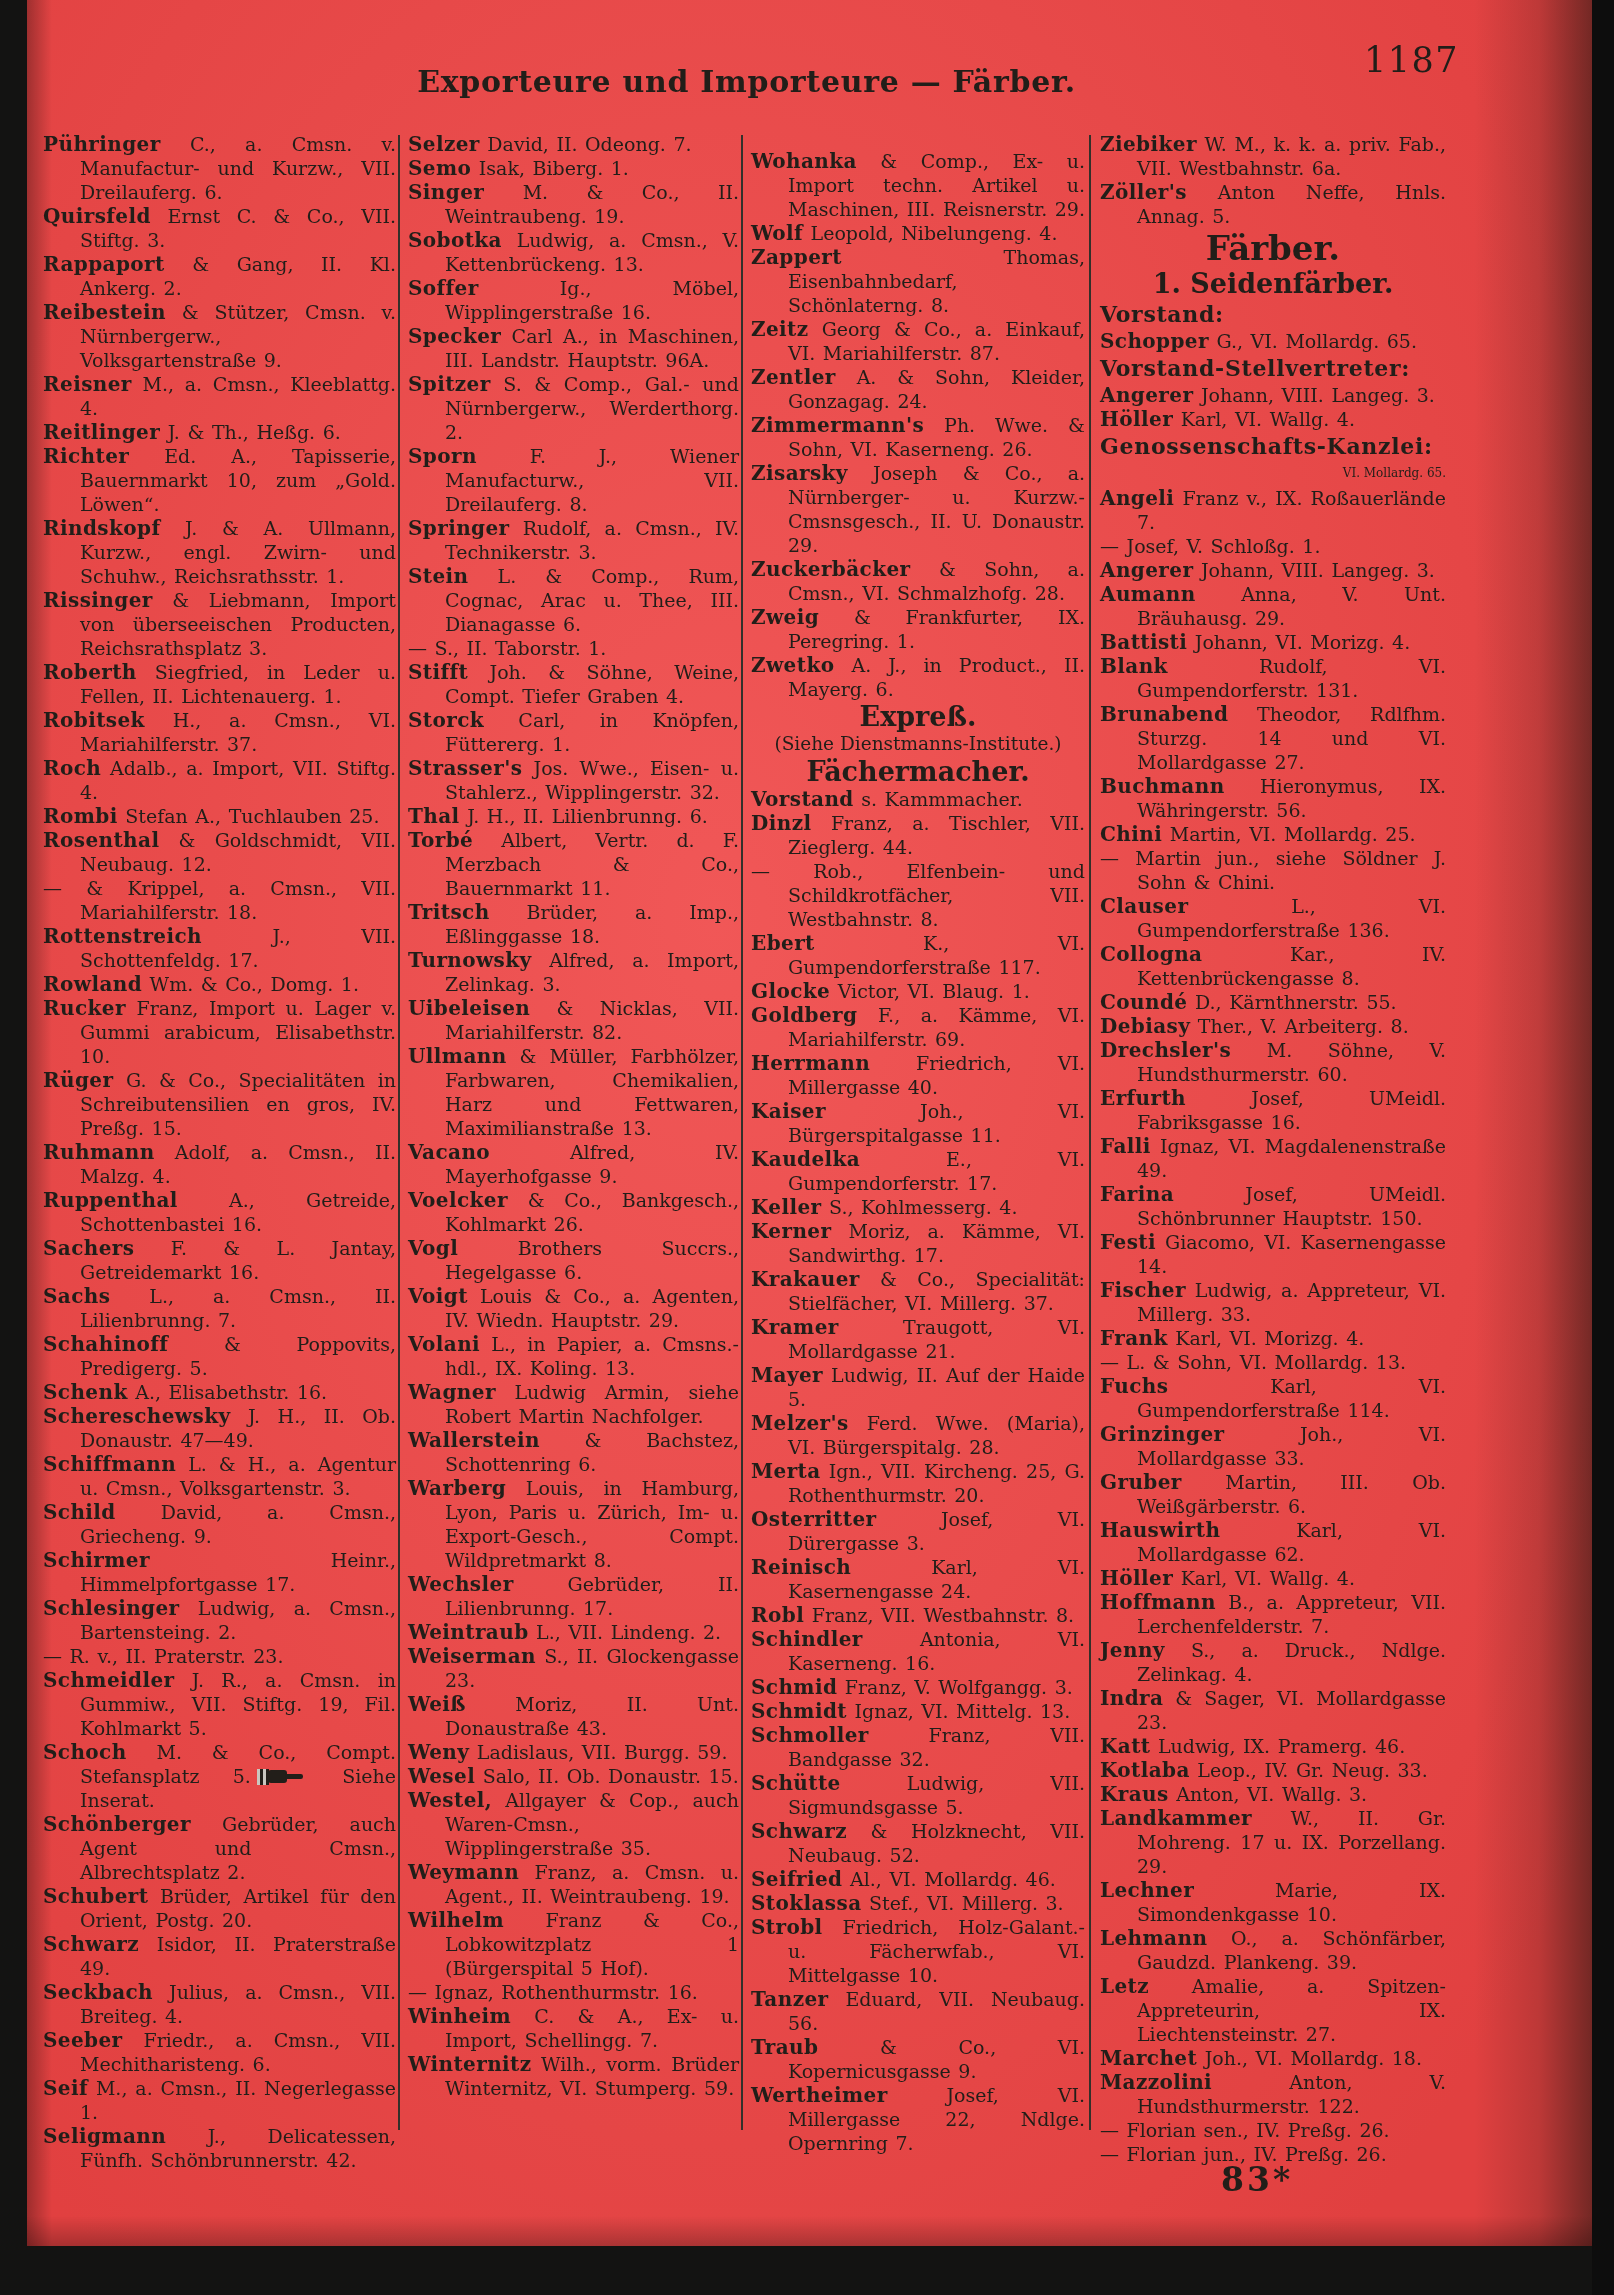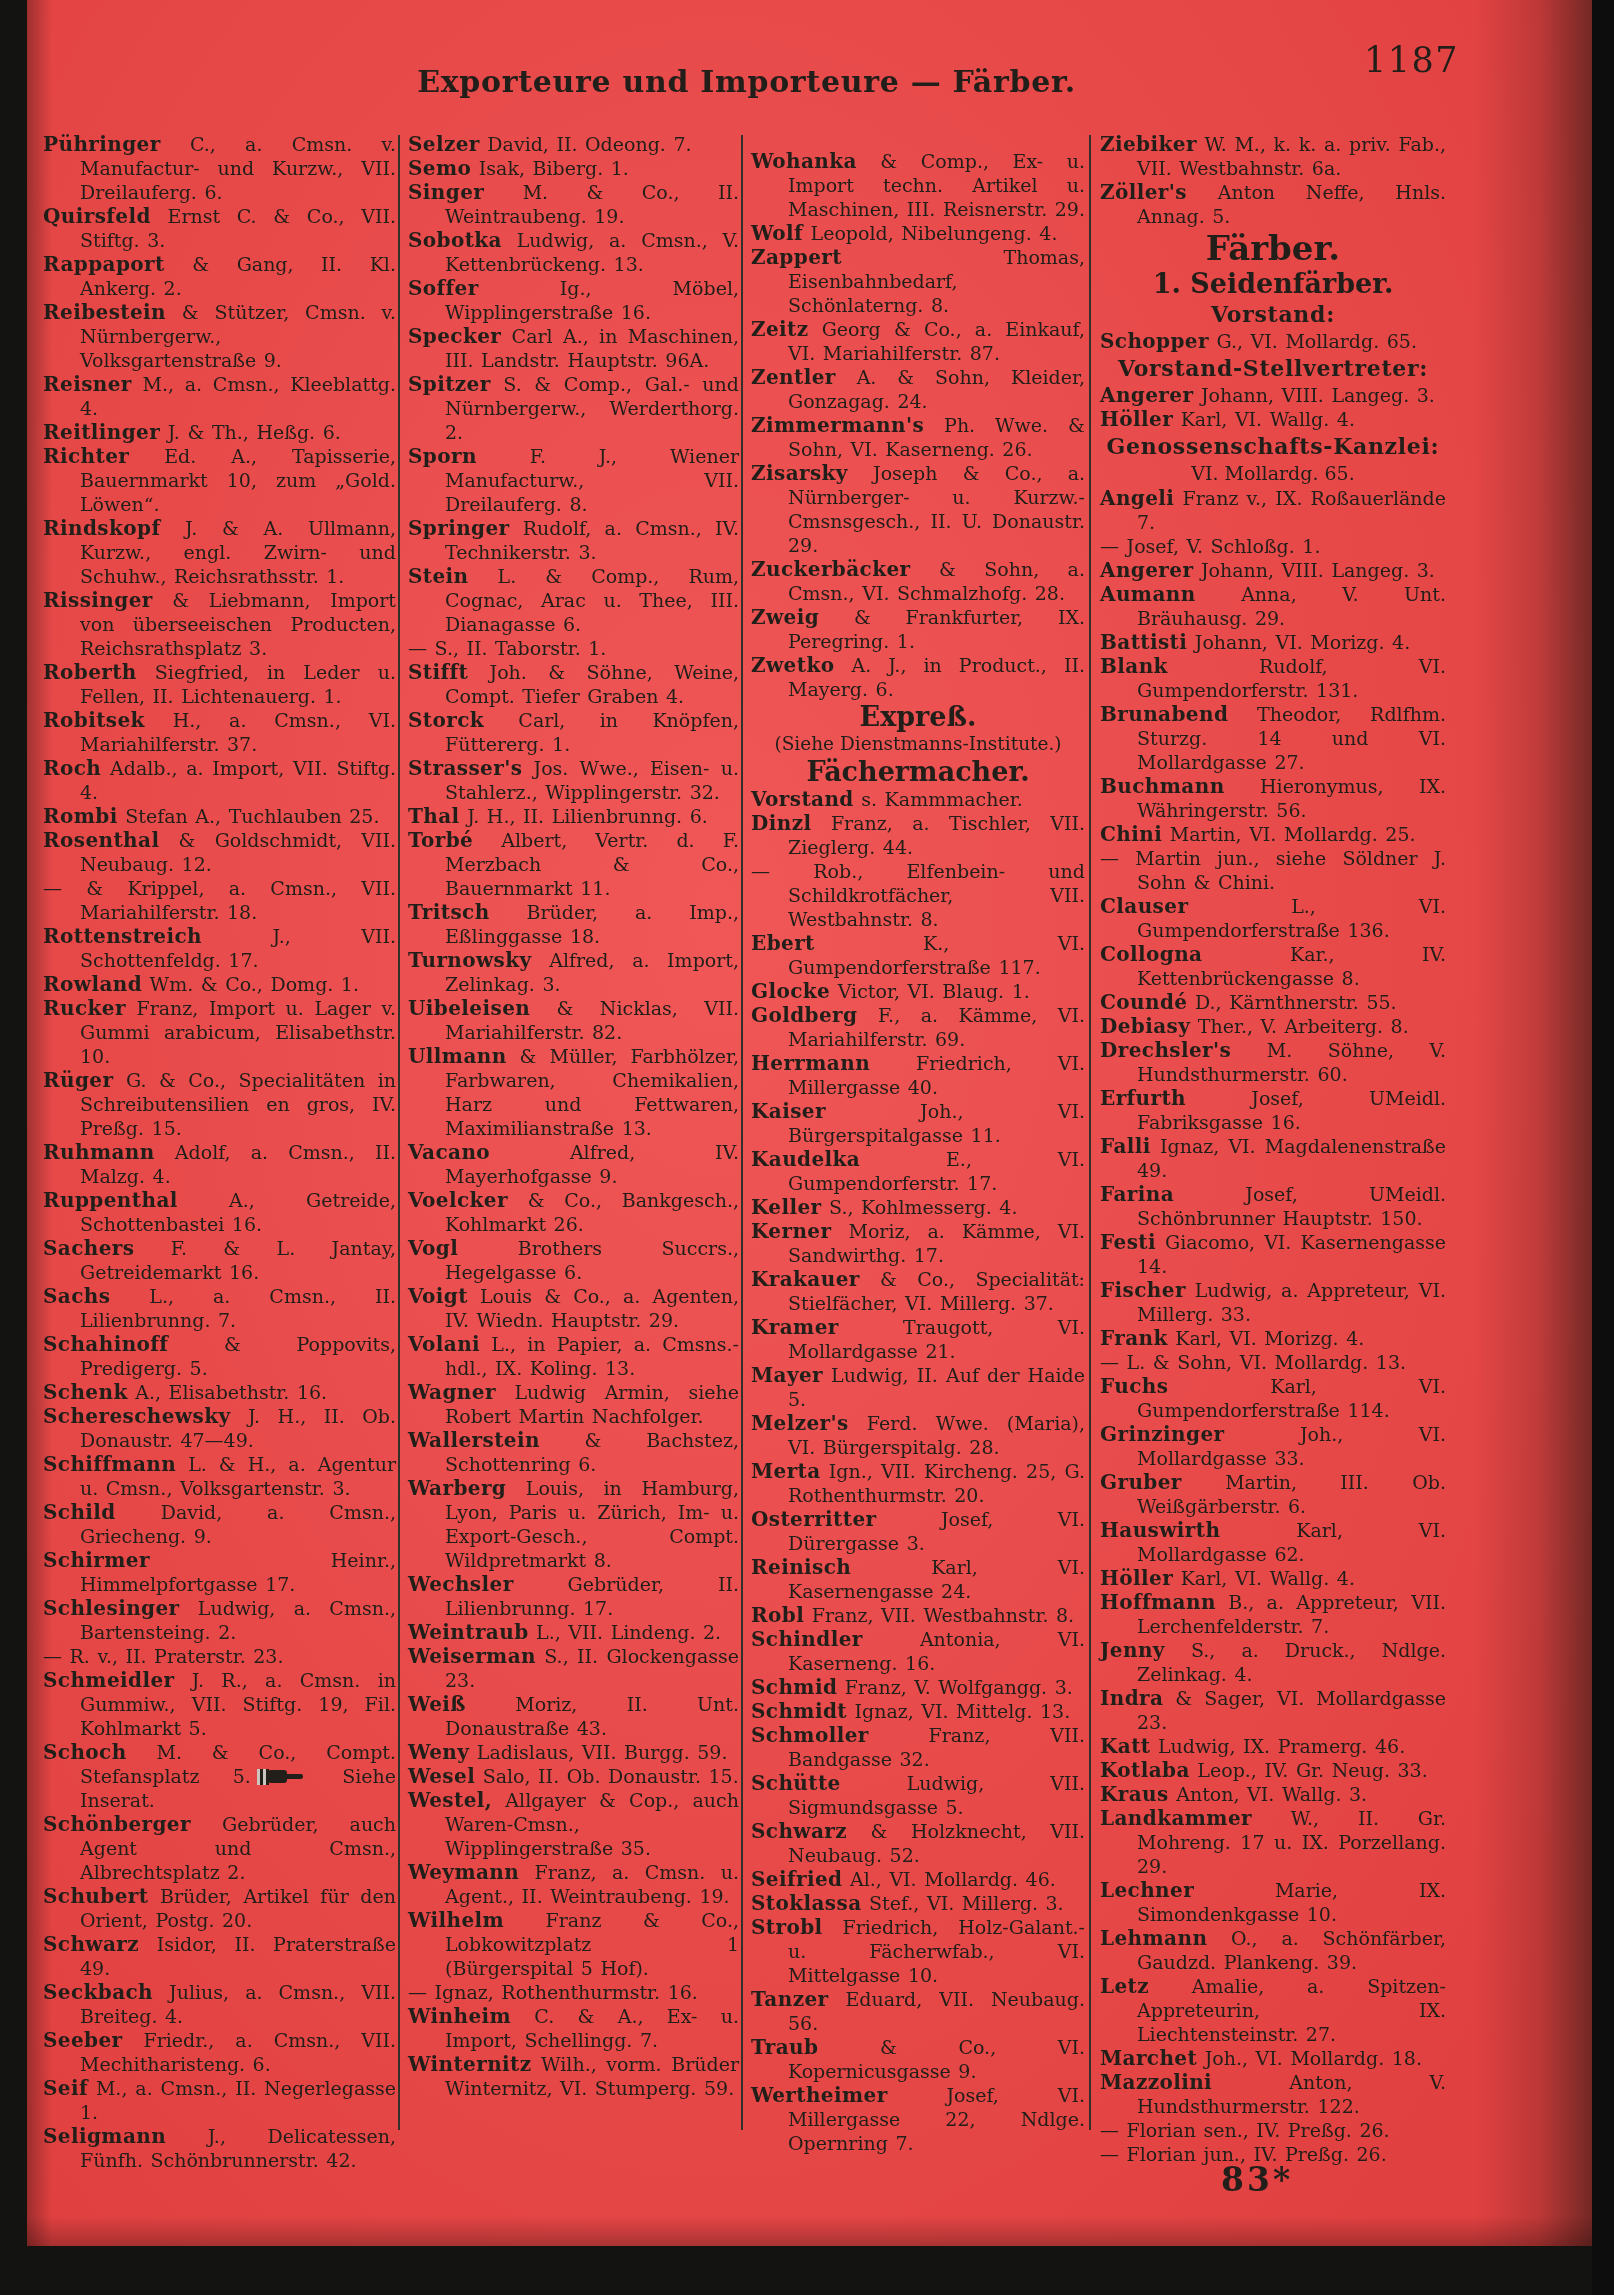--- a/index.html
+++ b/index.html
@@ -31,23 +31,23 @@
   #col4{left:1100px;width:346px;}
 
   .col p,.col h2,.col h3{margin:0;}
   .entry{font-size:19px;line-height:24px;text-indent:-37px;padding-left:37px;
          word-spacing:1.5px;}
   .lead{font-weight:bold;font-size:20px;letter-spacing:0.4px;}
   .h1{font-size:34px;font-weight:bold;text-align:center;text-indent:0;padding-left:0;
       margin:22px 0 7.4px;}
   .h2{font-size:27px;font-weight:bold;text-align:center;text-indent:0;padding-left:0;
       margin:19px 0 4.4px;}
-  .sub{font-size:22px;font-weight:bold;text-align:center;text-indent:0;padding-left:0;
+  .sub{font-size:22px;font-weight:bold;text-align:left;text-indent:0;padding-left:0;
       line-height:30px;margin-top:7.4px;letter-spacing:0.7px;}
-  .center{font-size:19px;text-align:center;text-indent:0;padding-left:0;line-height:25px;}
+  .center{font-size:12px;text-align:right;text-indent:0;padding-left:0;line-height:25px;}
   .note{font-size:18.5px;text-align:center;text-indent:0;padding-left:0;line-height:24px;}
 
   .manicule{display:inline-block;position:relative;width:46px;height:18px;vertical-align:-3px;margin:0 6px;}
   .manicule .cuff{position:absolute;left:0;top:0.7px;width:12px;height:16.3px;background:#221e19;
       box-shadow:inset 3px 0 0 #c9c6bf, inset 6px 0 0 #221e19, inset 9px 0 0 #c9c6bf;}
   .manicule .palm{position:absolute;left:11px;top:2.2px;width:19px;height:13.3px;background:#221e19;border-radius:3px;}
   .manicule .finger{position:absolute;left:28px;top:6px;width:18px;height:5.2px;background:#221e19;border-radius:2.2px;}
 </style>
 </head>
 <body>

